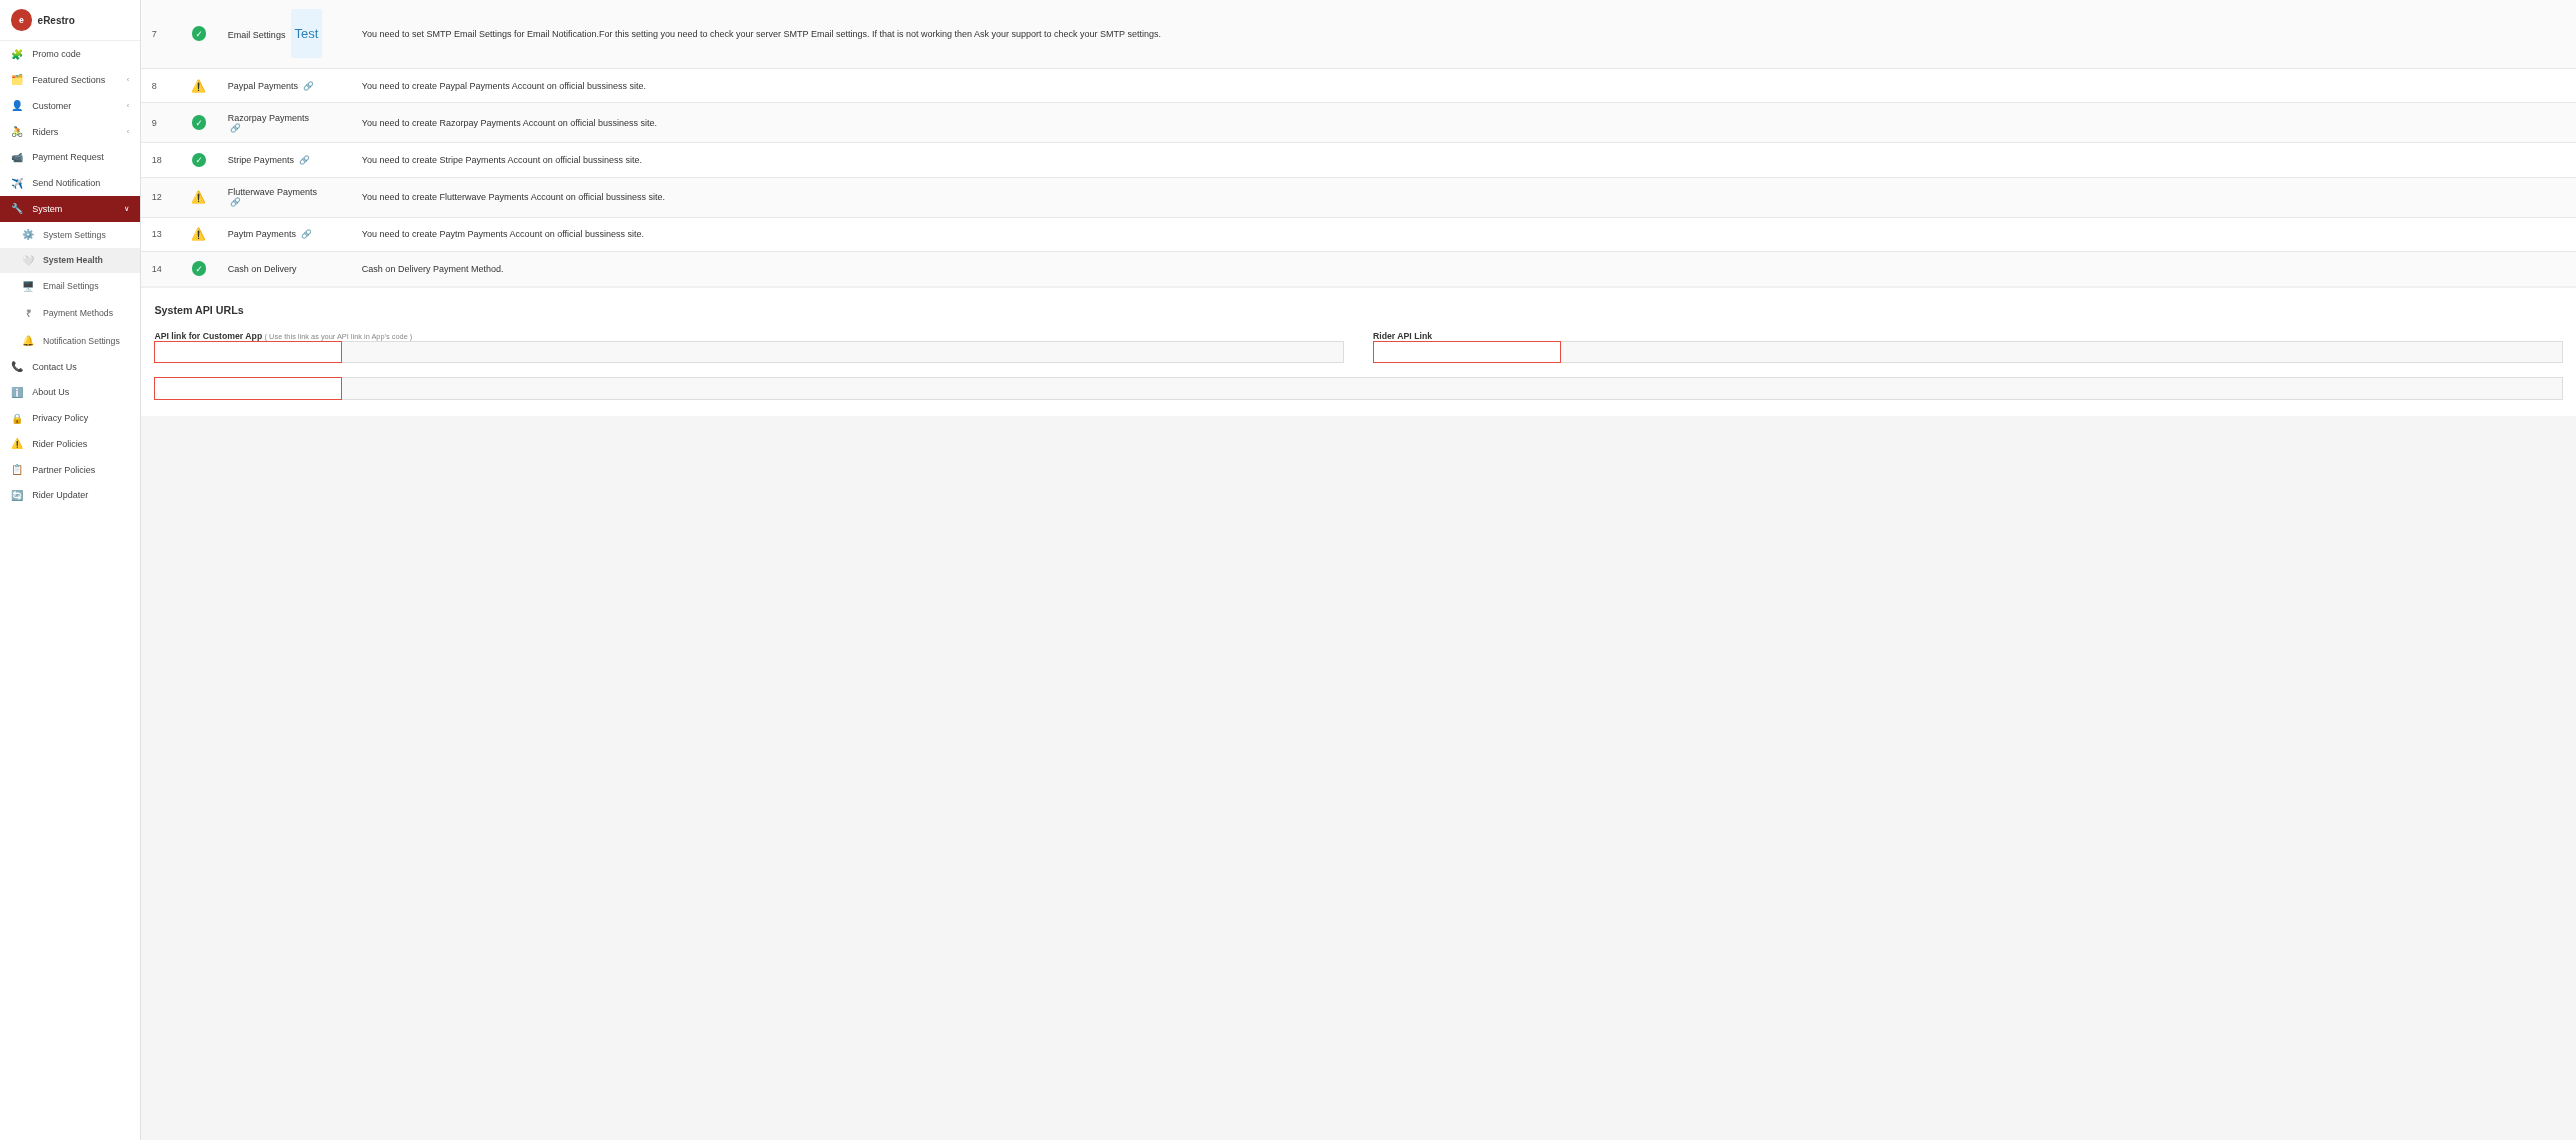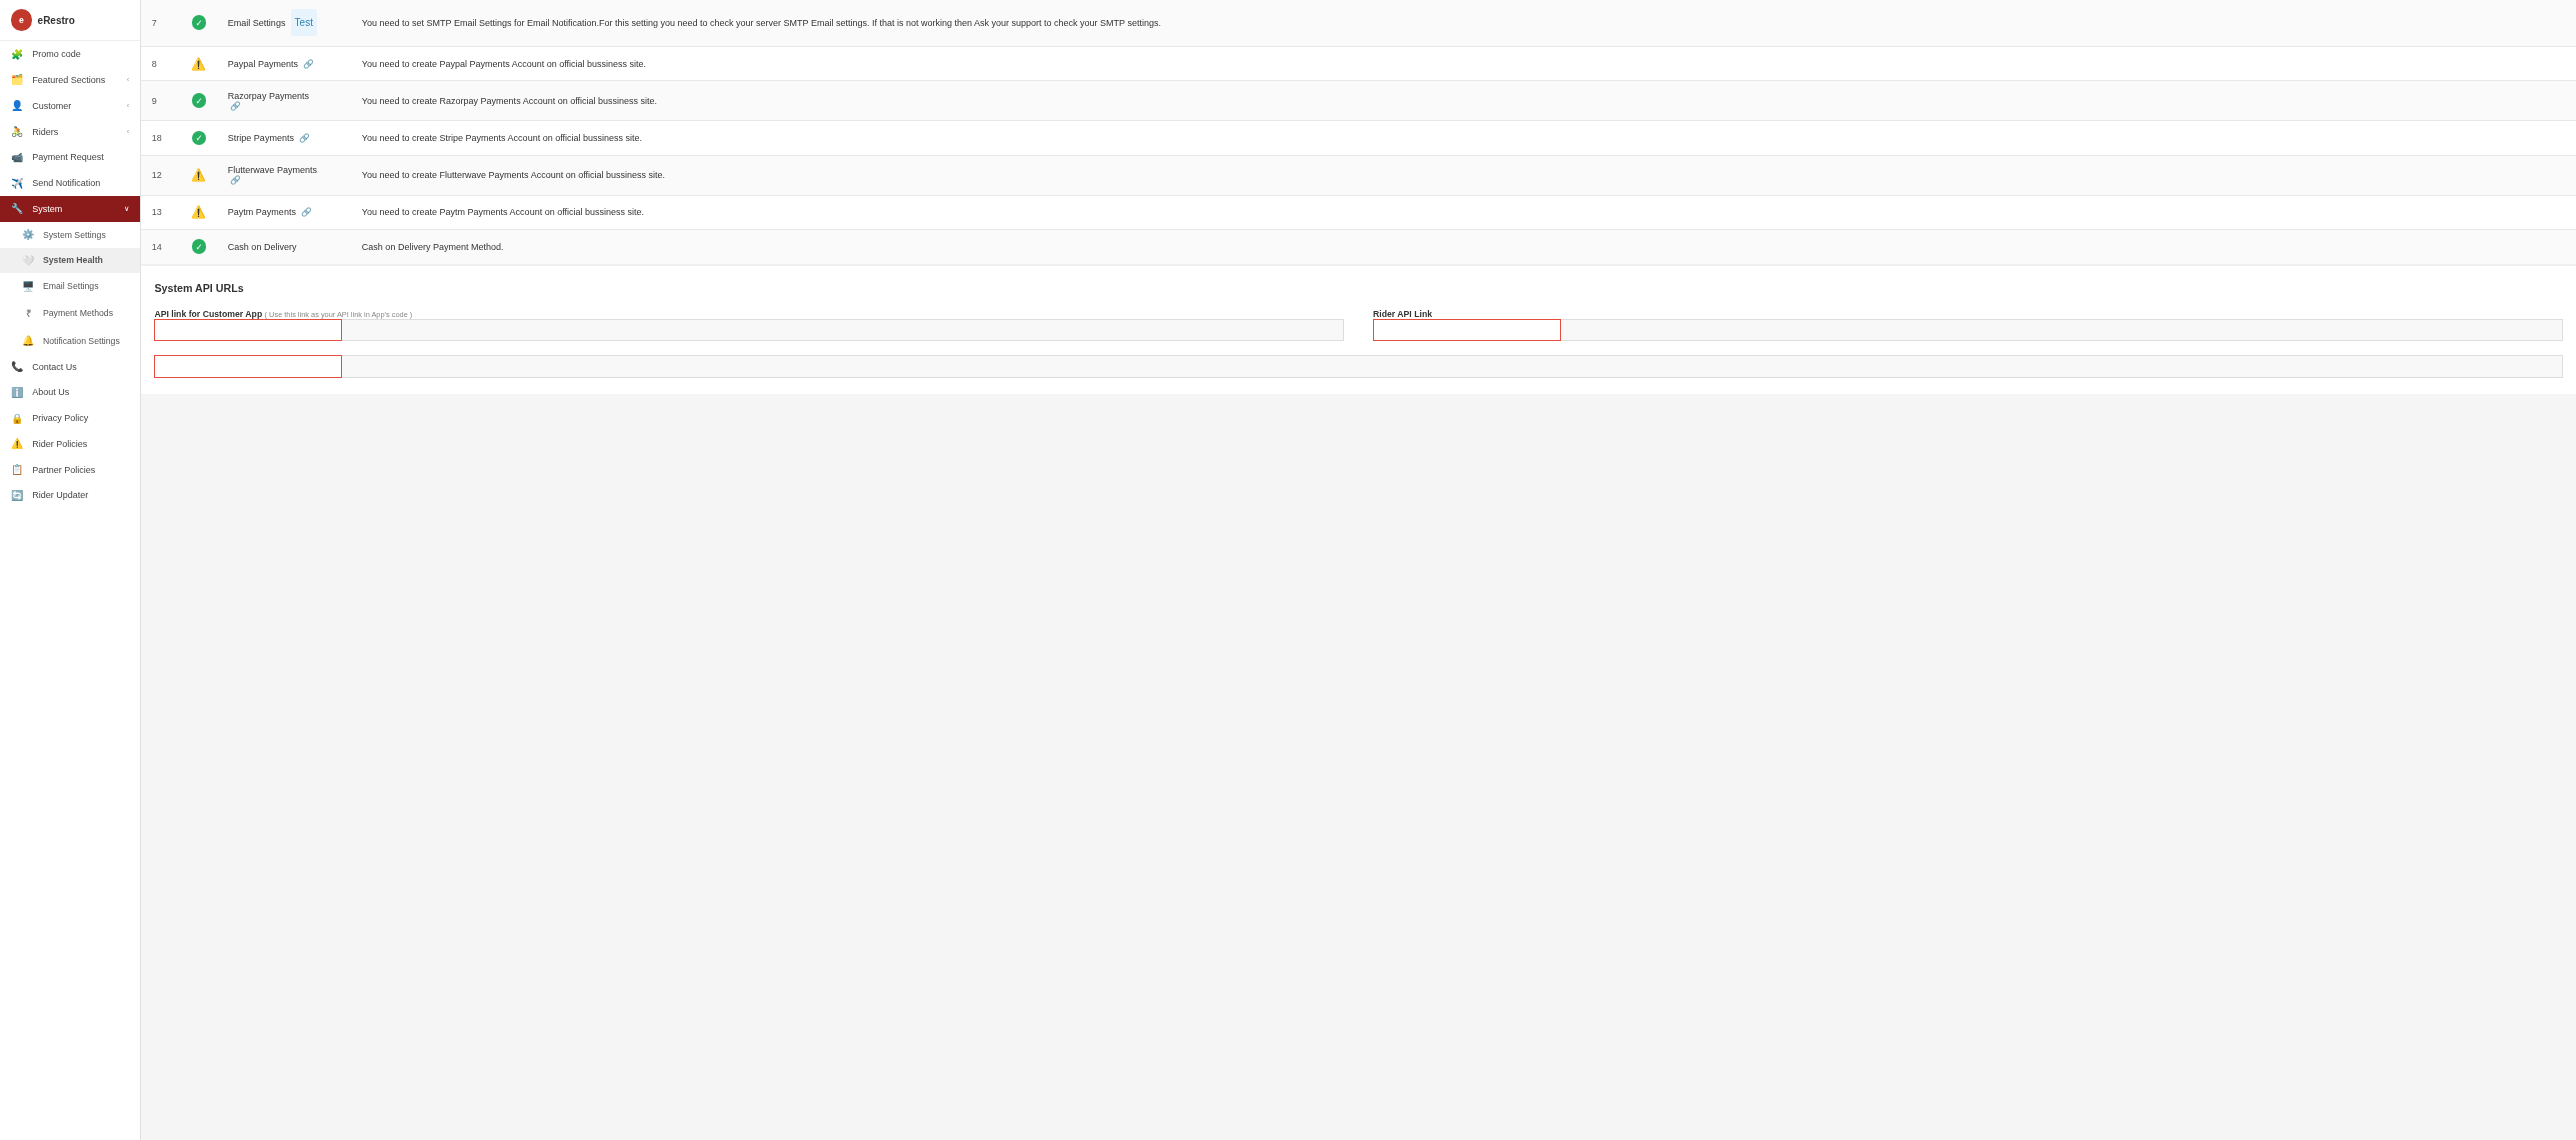--- a/index.html
+++ b/index.html
@@ -127,22 +127,22 @@
     .link-icon {
       color: #4a9fd4;
       font-size: 8.7px;
       margin-left: 2.7px;
       cursor: pointer;
     }
     .test-badge {
       display: inline-block;
       background: #e8f4fd;
       color: #2980b9;
-      font-size: 10px;
-      padding: 8px 4px;
+      font-size: 13px;
+      padding: 17px 4px;
       border-radius: 2px;
       margin-left: 2.7px;
       cursor: pointer;
     }
 
     
     .status-ok {
       width: 14.8px;
       height: 14.8px;
       background: #27ae60;

